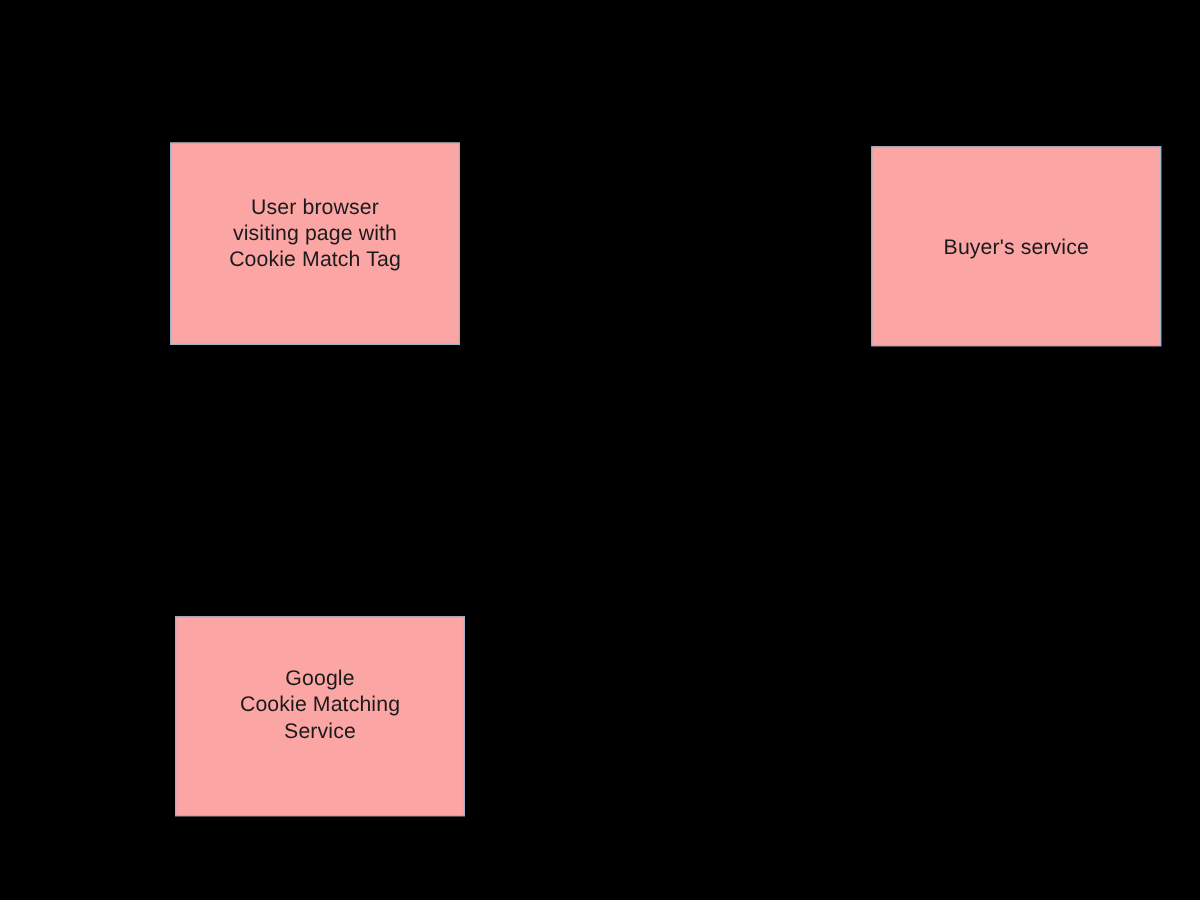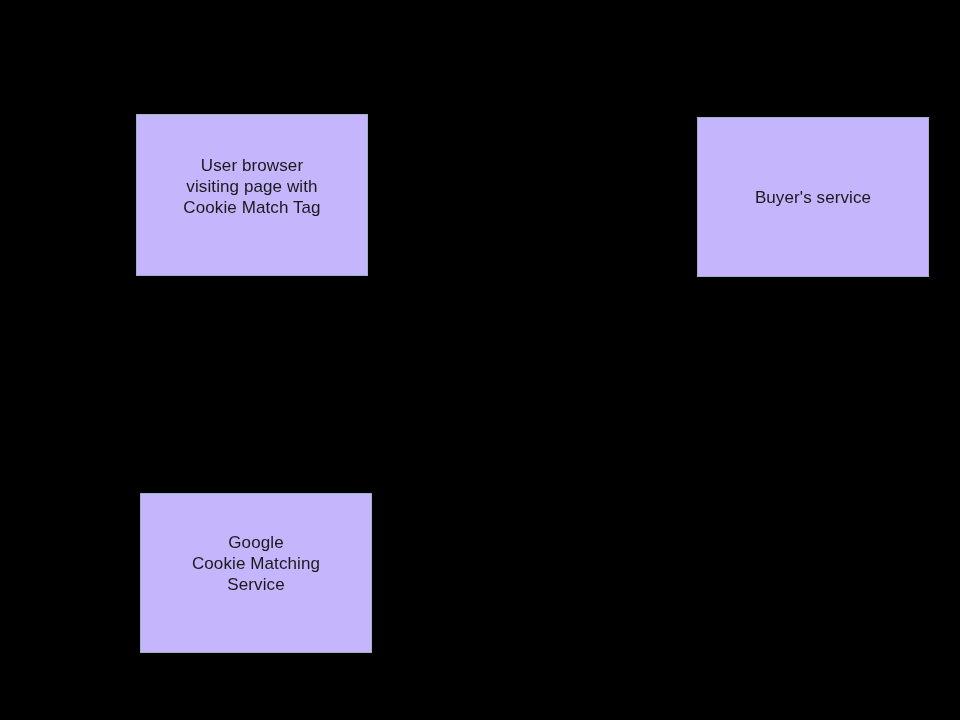--- a/index.html
+++ b/index.html
@@ -16,21 +16,21 @@
   }
   #canvas {
     position: relative;
     width: 960px;
     height: 720px;
     background: #000000;
   }
   .node {
     position: absolute;
     box-sizing: border-box;
-    background: #c4b5fd;
+    background: #fca5a5;
     border: 1px solid #9db3c7;
     display: flex;
     align-items: center;
     justify-content: center;
     padding: 0;
   }
   .node-label {
     color: #1a1a1a;
     font-family: "Liberation Sans", sans-serif;
     font-size: 17px;

